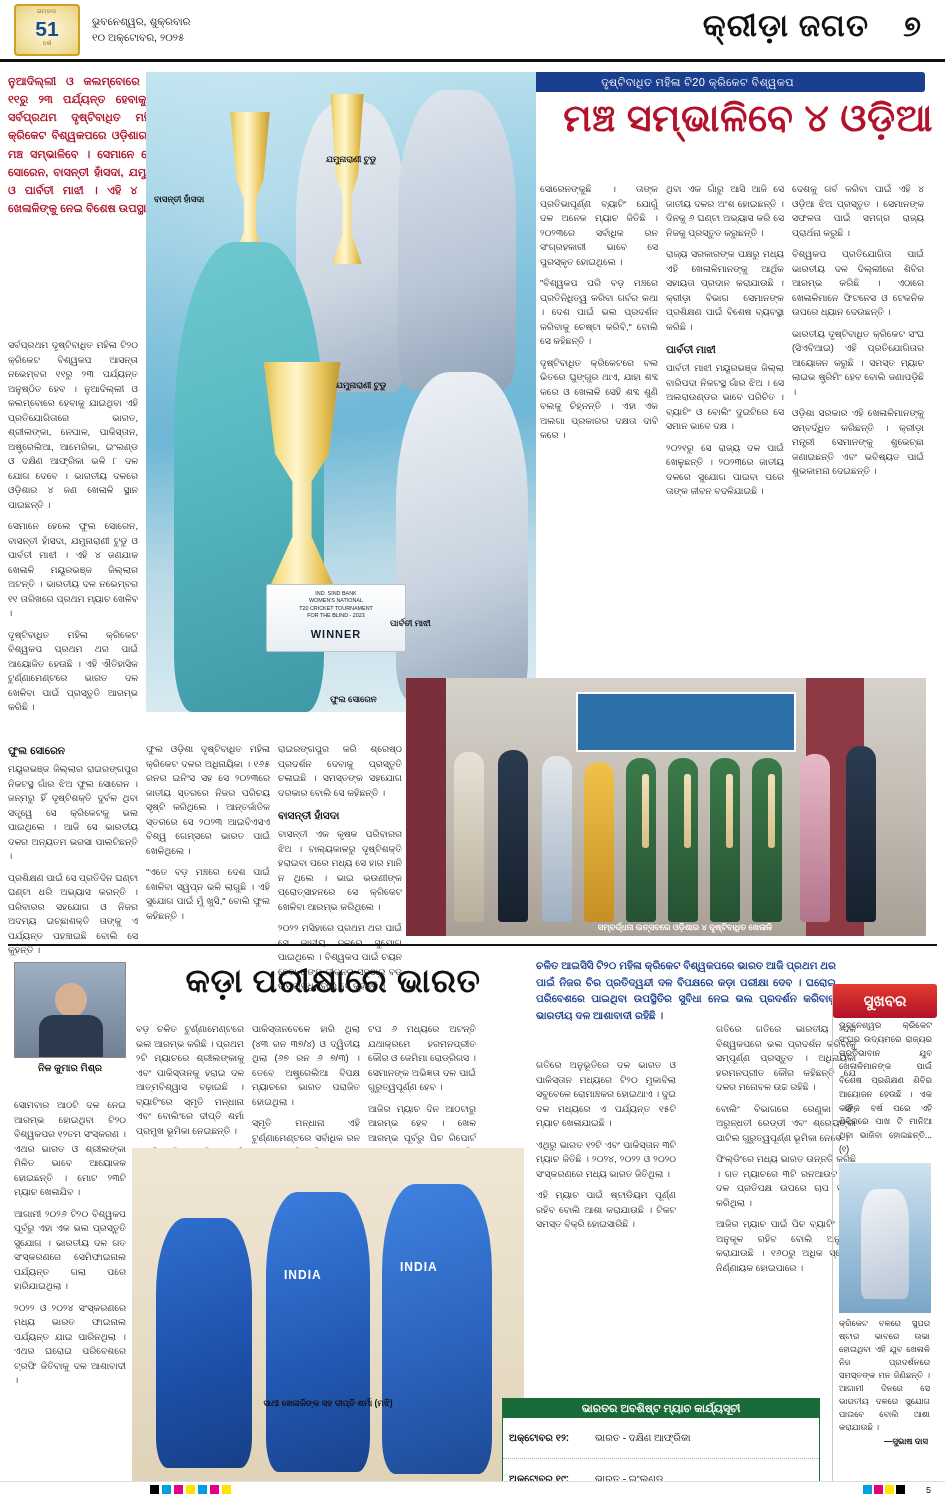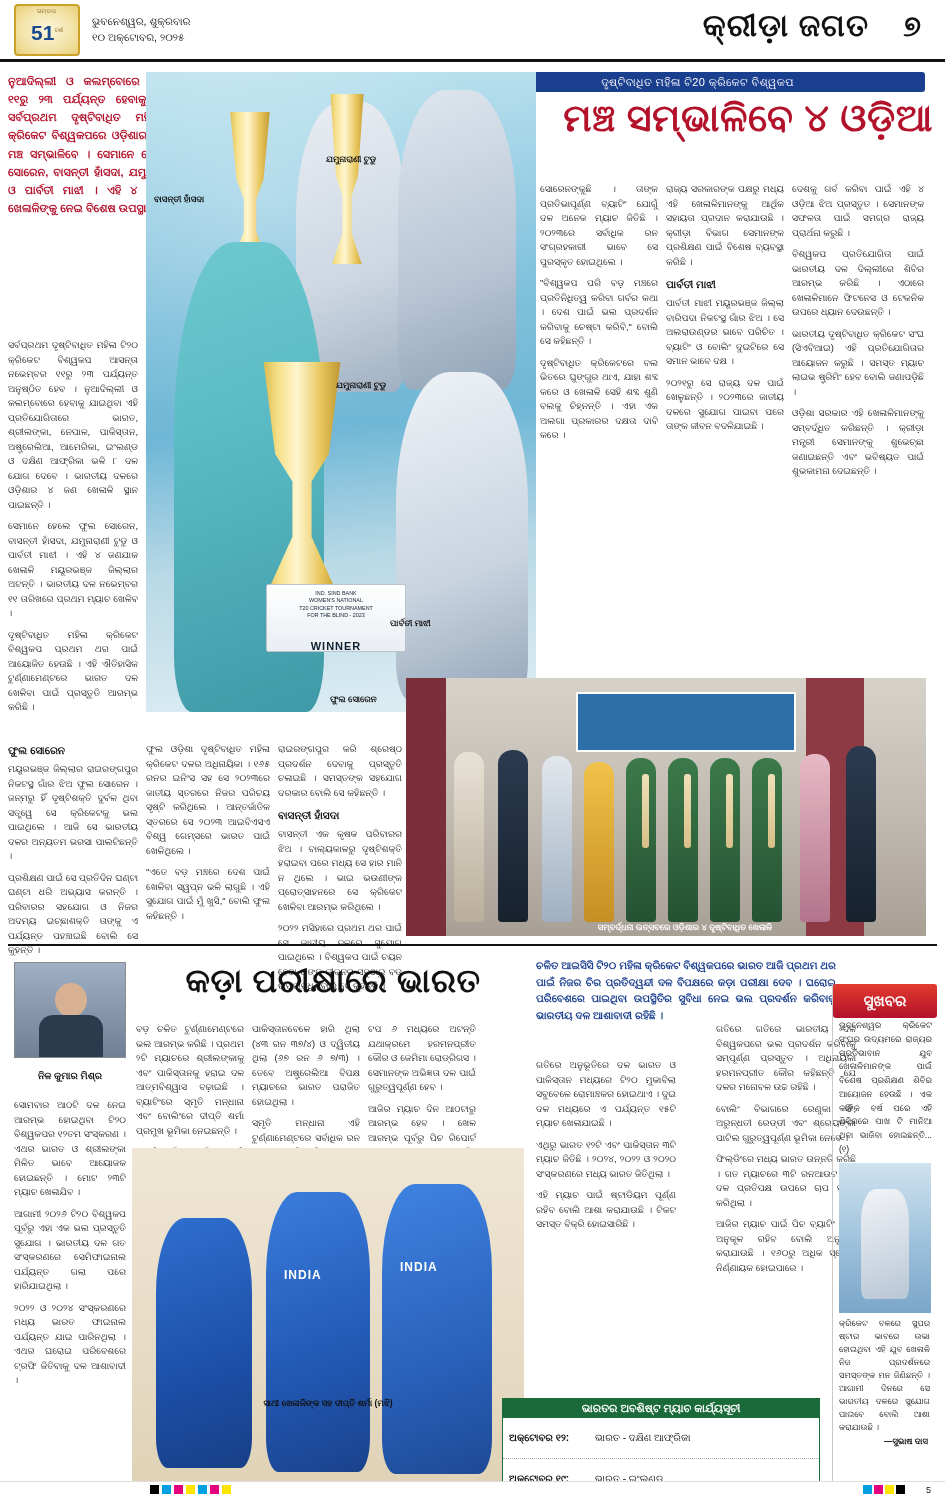--- a/index.html
+++ b/index.html
@@ -17,21 +17,21 @@
   
   .masthead {
     position: absolute; left: 0; top: 0; width: 945px; height: 62px;
     border-bottom: 3px solid #111;
     display: flex; align-items: center;
   }
   .logo-badge {
     width: 66px; height: 52px; margin-left: 14px;
     border: 2px solid #c9a227; border-radius: 4px;
     background: radial-gradient(ellipse at center, #fdf6dd 0%, #f3e3a8 60%, #e7cf78 100%);
-    display:flex; flex-direction:row; align-items:center; justify-content:center;
+    display:flex; flex-direction:column; align-items:center; justify-content:center;
     position: relative;
   }
   .logo-badge .ring {
     position:absolute; top:2px; left:50%; transform:translateX(-50%);
     font-size:6px; letter-spacing:.5px; color:#7a5c12;
   }
   .logo-badge .num { font-size: 21px; font-weight: bold; color:#1b4b8f; line-height:1; margin-top:5px; }
   .logo-badge .yrs { font-size: 6px; color:#7a5c12; margin-top:1px; }
   .dateline { margin-left: 12px; font-size: 10.5px; line-height: 1.5; color:#111; }
   .section-title {
@@ -103,21 +103,21 @@
   .cap-tag {
     position:absolute; font-size: 8.6px; color:#111; font-weight:bold;
     background: rgba(255,255,255,.0);
   }
   .winner-plate {
     position:absolute; left: 120px; top: 512px; width: 140px; height: 68px;
     background: linear-gradient(180deg,#ffffff,#e9eef3);
     border: 1px solid #b9c3cc; border-radius:2px;
     font-size: 5.4px; color:#123; padding: 5px 4px; text-align:center; line-height:1.35;
   }
-  .winner-plate .w { font-size: 11px; font-weight: bold; letter-spacing: 1px; margin-top:20px; }
+  .winner-plate .w { font-size: 11px; font-weight: bold; letter-spacing: 1px; margin-top:8px; }
 
   #photo-group {
     left: 406px; top: 678px; width: 520px; height: 258px;
     background: linear-gradient(180deg,#cfcac2 0%, #bdb6ad 40%, #a79f96 100%);
   }
   .grp-person { position:absolute; bottom: 14px; width: 30px; height: 140px; border-radius: 14px 14px 4px 4px; }
   .grp-caption {
     position:absolute; left: 425px; top: 922px; width: 520px;
     text-align:center; font-size: 8.4px; color:#fff; font-weight:bold;
   }
@@ -139,21 +139,21 @@
     position:absolute; left: 14px; top: 962px; width: 112px;
   }
   .author-photo {
     width: 112px; height: 96px;
     background: linear-gradient(180deg,#9fb0c4 0%, #6f8096 100%);
     border: 1px solid #8a8a8a;
     position: relative; overflow:hidden;
   }
   .author-photo .head { position:absolute; left:40px; top:20px; width:32px; height:34px; border-radius:50%; background:#d8b192; }
   .author-photo .body { position:absolute; left:24px; top:52px; width:64px; height:46px; border-radius:14px 14px 0 0; background:#2b3a4d; }
-  .author-name { text-align:center; font-size:9.6px; font-weight:bold; margin-top:12px; }
+  .author-name { text-align:center; font-size:9.6px; font-weight:bold; margin-top:4px; }
 
   #col-bl { left: 14px; top: 1098px; width: 112px; }
   #col-bb1 { left: 136px; top: 1022px; width: 108px; }
   #col-bb2 { left: 252px; top: 1022px; width: 108px; }
   #col-bb3 { left: 368px; top: 1022px; width: 108px; }
   #col-bb4 { left: 536px; top: 1058px; width: 140px; }
   #col-bb5 { left: 684px; top: 1022px; width: 140px; margin-left: 32px; }
 
   #photo-india {
     position:absolute; left: 132px; top: 1148px; width: 392px; height: 338px;
@@ -305,20 +305,21 @@
     <p>୨୦୨୨ ମସିହାରେ ପ୍ରଥମ ଥର ପାଇଁ ସେ ଜାତୀୟ ଦଳରେ ସୁଯୋଗ ପାଇଥିଲେ । ବିଶ୍ୱକପ ପାଇଁ ଚୟନ ହେବା ତାଙ୍କ ଜୀବନର ସବୁଠାରୁ ବଡ଼ ଉପଲବ୍ଧି ବୋଲି ସେ କୁହନ୍ତି ।</p>
   </div>
 
   <div class="col" id="col-r1">
     <p>ସୋରେନଙ୍କୁଛି । ତାଙ୍କ ପ୍ରତିଭାପୂର୍ଣ୍ଣ ବ୍ୟାଟିଂ ଯୋଗୁଁ ଦଳ ଅନେକ ମ୍ୟାଚ ଜିତିଛି । ୨୦୨୩ରେ ସର୍ବାଧିକ ରନ ସଂଗ୍ରହକାରୀ ଭାବେ ସେ ପୁରସ୍କୃତ ହୋଇଥିଲେ ।</p>
     <p>"ବିଶ୍ୱକପ ପରି ବଡ଼ ମଞ୍ଚରେ ପ୍ରତିନିଧିତ୍ୱ କରିବା ଗର୍ବର କଥା । ଦେଶ ପାଇଁ ଭଲ ପ୍ରଦର୍ଶନ କରିବାକୁ ଚେଷ୍ଟା କରିବି," ବୋଲି ସେ କହିଛନ୍ତି ।</p>
     <p>ଦୃଷ୍ଟିବାଧିତ କ୍ରିକେଟରେ ବଲ ଭିତରେ ଘୁଙ୍ଗୁର ଥାଏ, ଯାହା ଶବ୍ଦ କରେ ଓ ଖେଳାଳି ସେହି ଶବ୍ଦ ଶୁଣି ବଲକୁ ଚିହ୍ନନ୍ତି । ଏହା ଏକ ଅଲଗା ପ୍ରକାରର ଦକ୍ଷତା ଦାବି କରେ ।</p>
   </div>
 
   <div class="col" id="col-r2">
+    <p>ଥିବା ଏକ ଗାଁରୁ ଆସି ଆଜି ସେ ଜାତୀୟ ଦଳର ଅଂଶ ହୋଇଛନ୍ତି । ଦିନକୁ ୬ ଘଣ୍ଟା ଅଭ୍ୟାସ କରି ସେ ନିଜକୁ ପ୍ରସ୍ତୁତ କରୁଛନ୍ତି ।</p>
     <p>ରାଜ୍ୟ ସରକାରଙ୍କ ପକ୍ଷରୁ ମଧ୍ୟ ଏହି ଖେଳାଳିମାନଙ୍କୁ ଆର୍ଥିକ ସହାୟତା ପ୍ରଦାନ କରାଯାଉଛି । କ୍ରୀଡ଼ା ବିଭାଗ ସେମାନଙ୍କ ପ୍ରଶିକ୍ଷଣ ପାଇଁ ବିଶେଷ ବ୍ୟବସ୍ଥା କରିଛି ।</p>
     <div class="subhead">ପାର୍ବତୀ ମାଝୀ</div>
     <p>ପାର୍ବତୀ ମାଝୀ ମୟୂରଭଞ୍ଜ ଜିଲ୍ଲା ବାରିପଦା ନିକଟସ୍ଥ ଗାଁର ଝିଅ । ସେ ଅଲରାଉଣ୍ଡର ଭାବେ ପରିଚିତ । ବ୍ୟାଟିଂ ଓ ବୋଲିଂ ଦୁଇଟିରେ ସେ ସମାନ ଭାବେ ଦକ୍ଷ ।</p>
     <p>୨୦୨୧ରୁ ସେ ରାଜ୍ୟ ଦଳ ପାଇଁ ଖେଳୁଛନ୍ତି । ୨୦୨୩ରେ ଜାତୀୟ ଦଳରେ ସୁଯୋଗ ପାଇବା ପରେ ତାଙ୍କ ଜୀବନ ବଦଳିଯାଇଛି ।</p>
   </div>
 
   <div class="col" id="col-r3">
     <p>ଦେଶକୁ ଗର୍ବ କରିବା ପାଇଁ ଏହି ୪ ଓଡ଼ିଆ ଝିଅ ପ୍ରସ୍ତୁତ । ସେମାନଙ୍କ ସଫଳତା ପାଇଁ ସମଗ୍ର ରାଜ୍ୟ ପ୍ରାର୍ଥନା କରୁଛି ।</p>
     <p>ବିଶ୍ୱକପ ପ୍ରତିଯୋଗିତା ପାଇଁ ଭାରତୀୟ ଦଳ ଦିଲ୍ଲୀରେ ଶିବିର ଆରମ୍ଭ କରିଛି । ଏଠାରେ ଖେଳାଳିମାନେ ଫିଟନେସ ଓ ଟେକନିକ ଉପରେ ଧ୍ୟାନ ଦେଉଛନ୍ତି ।</p>
     <p>ଭାରତୀୟ ଦୃଷ୍ଟିବାଧିତ କ୍ରିକେଟ ସଂଘ (ସିଏବିଆଇ) ଏହି ପ୍ରତିଯୋଗିତାର ଆୟୋଜନ କରୁଛି । ସମସ୍ତ ମ୍ୟାଚ ଲାଇଭ ଷ୍ଟ୍ରିମିଂ ହେବ ବୋଲି ଜଣାପଡ଼ିଛି ।</p>

